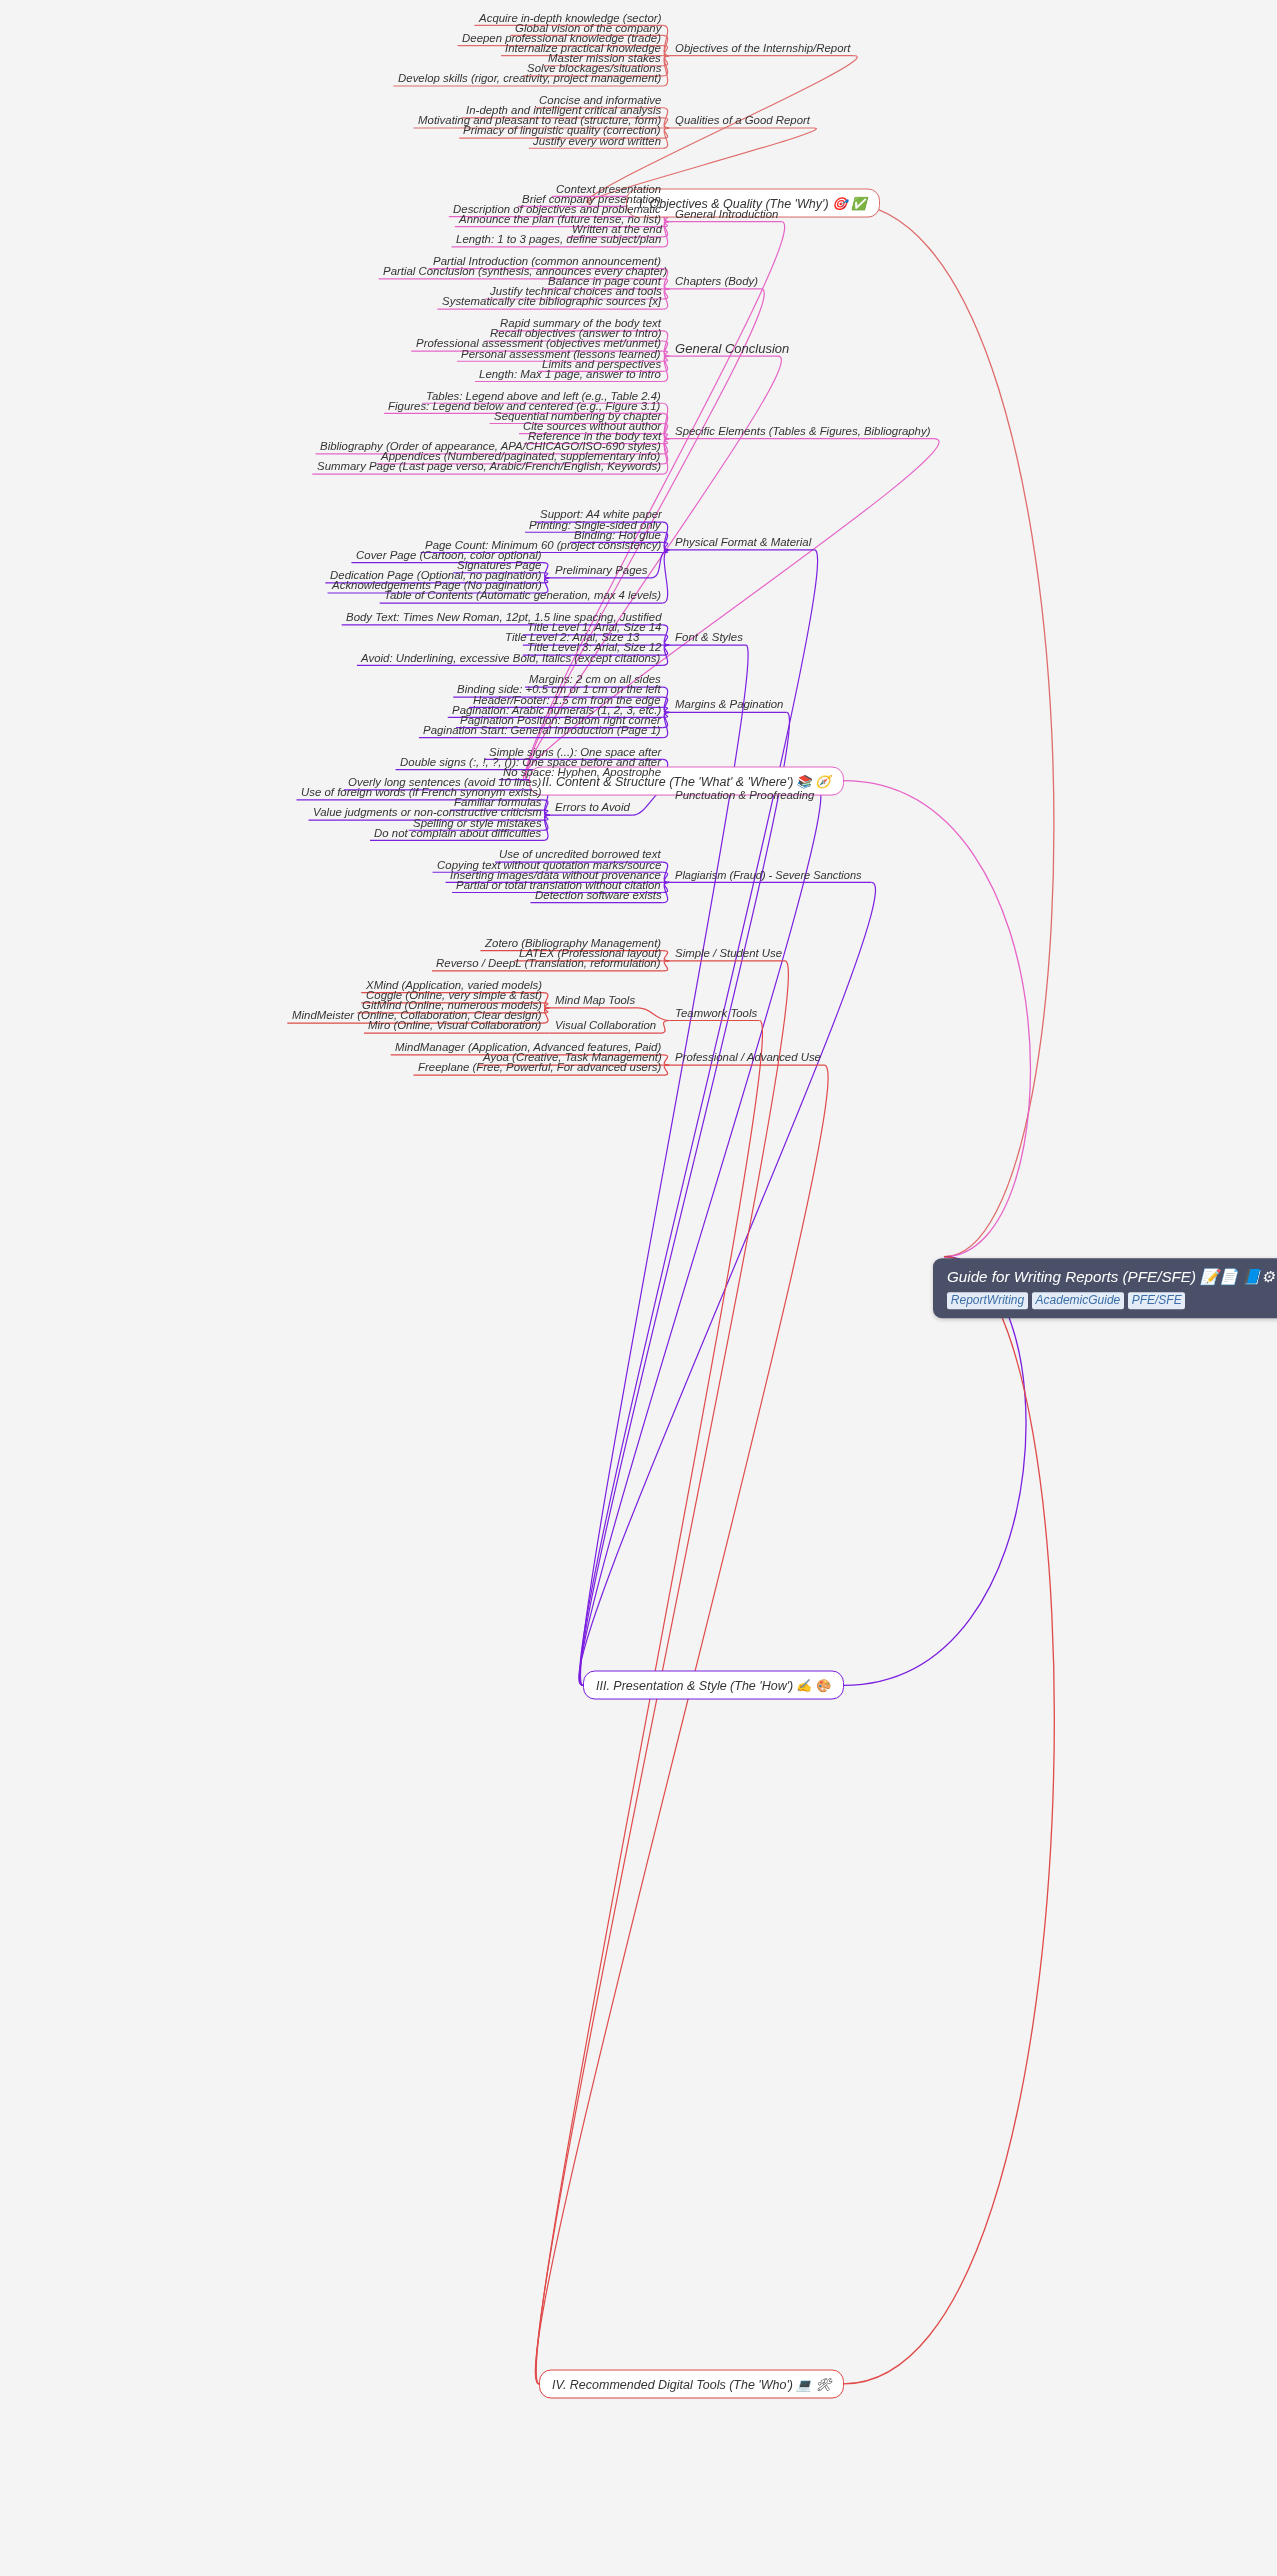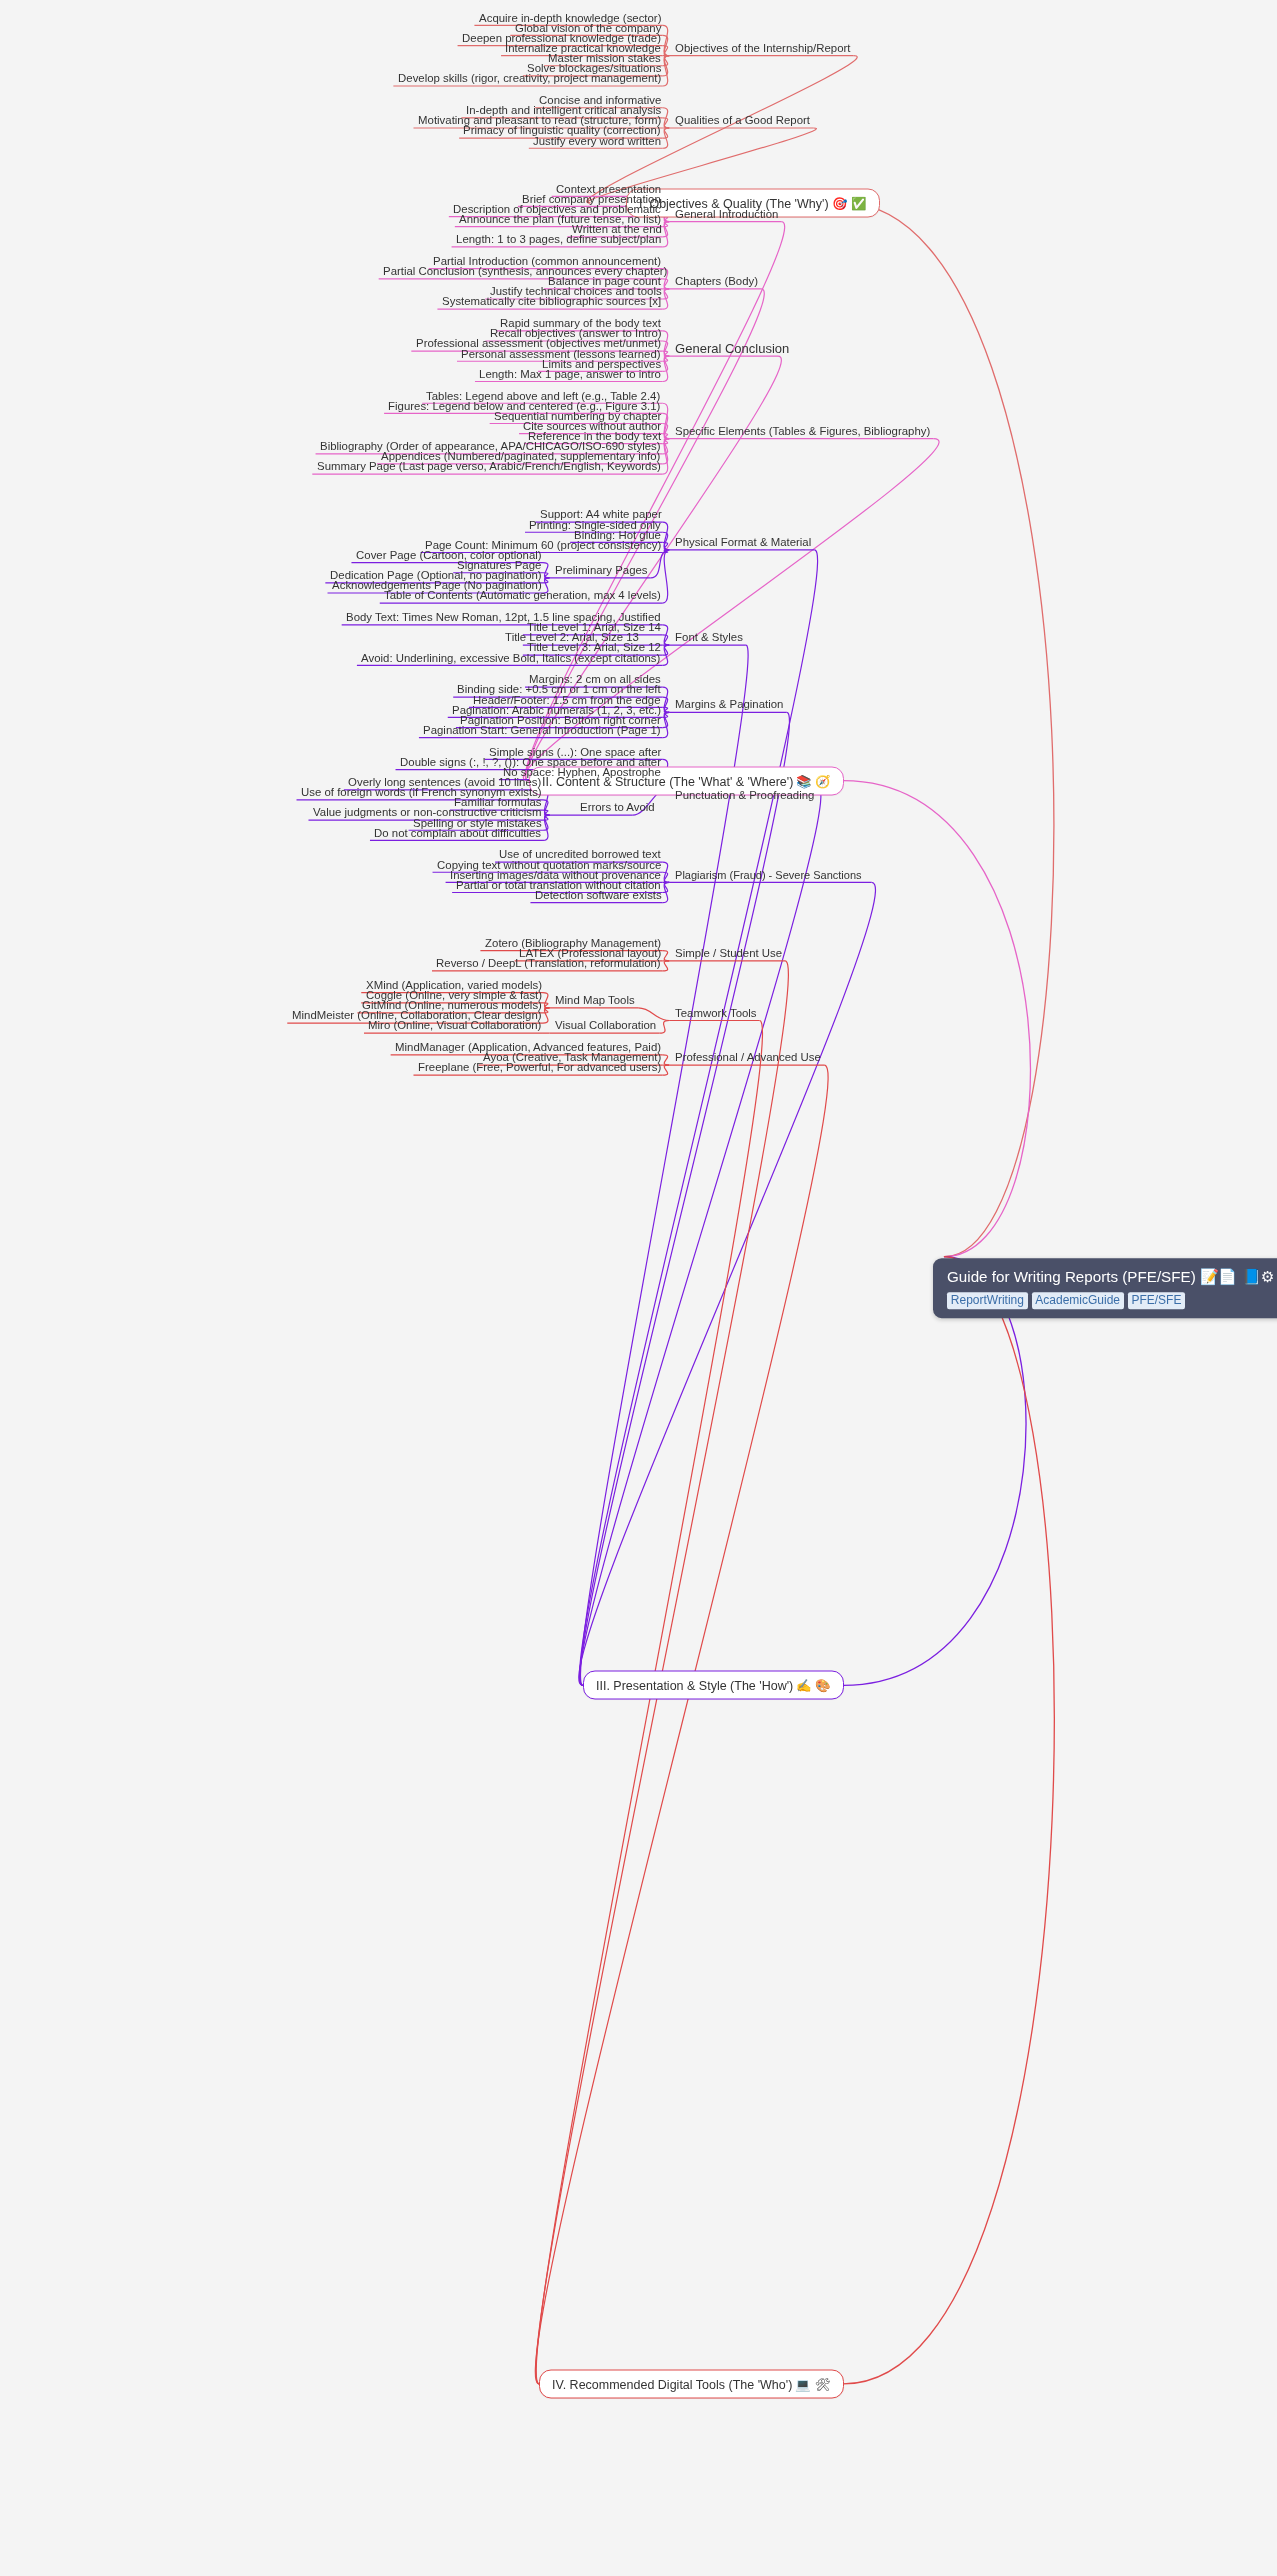--- a/index.html
+++ b/index.html
@@ -1,18 +1,18 @@
 <!DOCTYPE html>
 <html style="font-size:8.7px"><head>
 <meta charset="utf-8">
 <title>Guide for Writing Reports (PFE/SFE) — Mind Map</title>
 <style>
   html,body{margin:0;padding:0;background:#f4f4f4;}
   body{font-family:"Liberation Sans",sans-serif;color:#333;}
-  #map{position:relative;width:1278px;height:2576px;background:#f4f4f4;overflow:hidden;}
+  #map{position:relative;width:1278px;height:2576px;background:#f4f4f4;overflow:hidden;font-style:italic;}
   #links{position:absolute;left:0;top:0;width:1278px;height:2576px;pointer-events:none;}
   .node{position:absolute;white-space:nowrap;transform:translate(0,-50%);}
   
   .leaf, .mid{
     font-size:11.4px;line-height:1.1;color:#333;
     padding:0 1.1px 2.7px 1.1px;
   }
   .branch{
     font-size:12.5px;color:#333;background:#fff;
     border-radius:12px;padding:6px 12px;
@@ -317,21 +317,21 @@
     <div class="mid node" style="font-size: 11.4px; left: 674px; top: 706px;">Margins &amp; Pagination</div>
     <div class="leaf node" style="left: 488px; top: 754px;">Simple signs (...): One space after</div>
     <div class="leaf node" style="left: 399px; top: 764px;">Double signs (:, !, ?, ()): One space before and after</div>
     <div class="leaf node" style="left: 502px; top: 774px;">No space: Hyphen, Apostrophe</div>
     <div class="leaf node" style="left: 347px; top: 784px;">Overly long sentences (avoid 10 lines)</div>
     <div class="leaf node" style="left: 300px; top: 794px;">Use of foreign words (if French synonym exists)</div>
     <div class="leaf node" style="left: 453px; top: 804px;">Familiar formulas</div>
     <div class="leaf node" style="left: 312px; top: 814px;">Value judgments or non-constructive criticism</div>
     <div class="leaf node" style="left: 412px; top: 825px;">Spelling or style mistakes</div>
     <div class="leaf node" style="left: 373px; top: 835px;">Do not complain about difficulties</div>
-    <div class="mid node" style="font-size: 11.4px; left: 579px; top: 809px;">Errors to Avoid</div>
+    <div class="mid node" style="font-size: 11.4px; left: 554px; top: 809px;">Errors to Avoid</div>
     <div class="mid node" style="font-size: 11.4px; left: 674px; top: 781px; margin-top: 16px;">Punctuation &amp; Proofreading</div>
     <div class="leaf node" style="left: 498px; top: 856px;">Use of uncredited borrowed text</div>
     <div class="leaf node" style="left: 436px; top: 867px;">Copying text without quotation marks/source</div>
     <div class="leaf node" style="left: 449px; top: 877px;">Inserting images/data without provenance</div>
     <div class="leaf node" style="left: 455px; top: 887px;">Partial or total translation without citation</div>
     <div class="leaf node" style="left: 534px; top: 897px;">Detection software exists</div>
     <div class="mid node" style="font-size: 11px; left: 674px; top: 876px;">Plagiarism (Fraud) - Severe Sanctions</div>
     <div class="branch node b3" style="left: 583px; top: 1685px;">III. Presentation &amp; Style (The 'How') ✍ 🎨</div>
     <div class="leaf node" style="left: 484px; top: 945px;">Zotero (Bibliography Management)</div>
     <div class="leaf node" style="left: 518px; top: 955px;">LATEX (Professional layout)</div>

